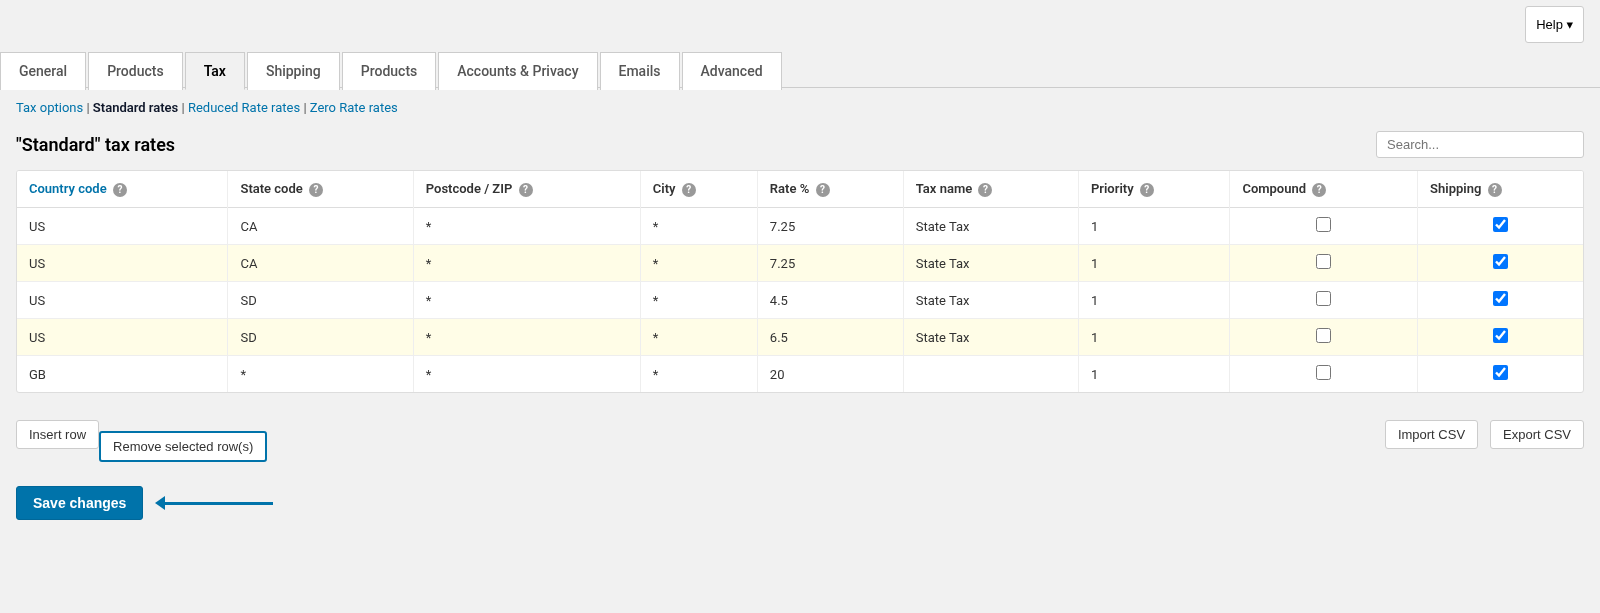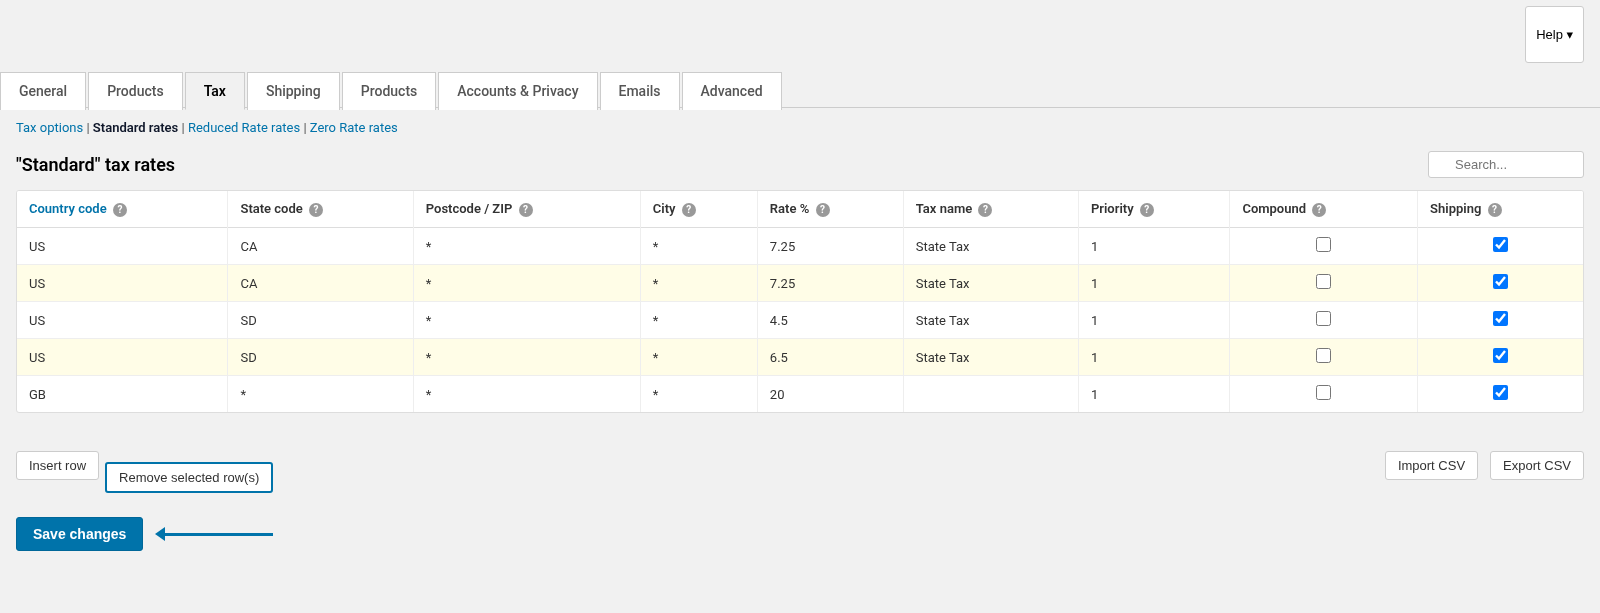--- a/index.html
+++ b/index.html
@@ -12,21 +12,21 @@
     .top-bar {
       display: flex;
       justify-content: flex-end;
       padding: 6px 16px;
       background: #f1f1f1;
     }
     .help-btn {
       background: #fff;
       border: 1px solid #ccc;
       border-radius: 3px;
-      padding: 20px 10px;
+      padding: 10px 10px;
       font-size: 13px;
       cursor: pointer;
       display: flex;
       align-items: center;
       gap: 4px;
     }
     .tabs-nav {
       display: flex;
       background: #f1f1f1;
       border-bottom: 1px solid #ccc;
@@ -75,32 +75,32 @@
       margin-bottom: 12px;
     }
     .section-title {
       font-size: 18px;
       font-weight: 600;
       color: #000;
     }
     .search-box {
       border: 1px solid #ccc;
       border-radius: 3px;
-      padding: 5px 26px;
-      font-size: 13px;
-      width: 156px;
+      padding: 5px 10px;
+      font-size: 13px;
+      width: 208px;
       background: #fff;
       color: #999;
     }
     .table-container {
       background: #fff;
       border: 1px solid #ddd;
       border-radius: 3px;
       overflow: hidden;
-      margin-bottom: 24px;
+      margin-bottom: 13px;
     }
     table {
       width: 100%;
       border-collapse: collapse;
     }
     thead tr {
       background: #fff;
       border-bottom: 1px solid #ddd;
     }
     thead th {
@@ -151,21 +151,21 @@
       cursor: pointer;
     }
     .action-bar {
       display: flex;
       justify-content: space-between;
       align-items: center;
       margin-top: 8px;
     }
     .action-left {
       display: flex;
-      gap: 6px;
+      gap: 0;
       align-items: center;
       justify-content: space-between;
     }
     .action-right {
       display: flex;
       gap: 12px;
     }
     .btn {
       padding: 6px 12px;
       border: 1px solid #ccc;

